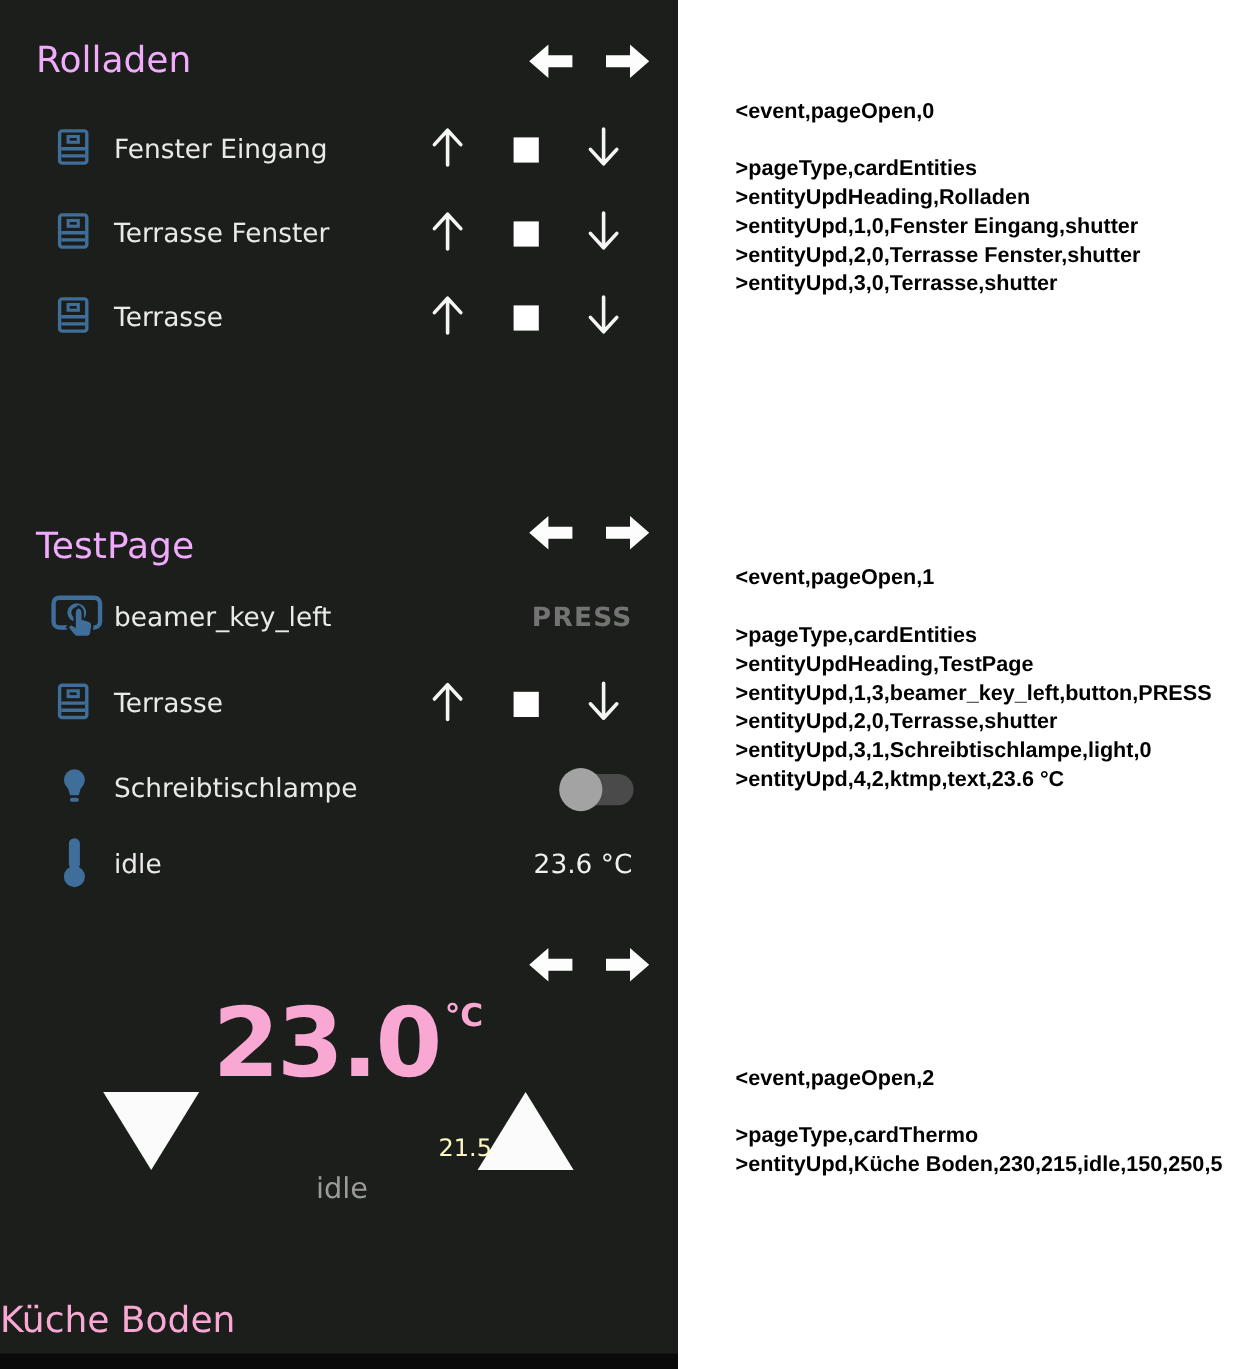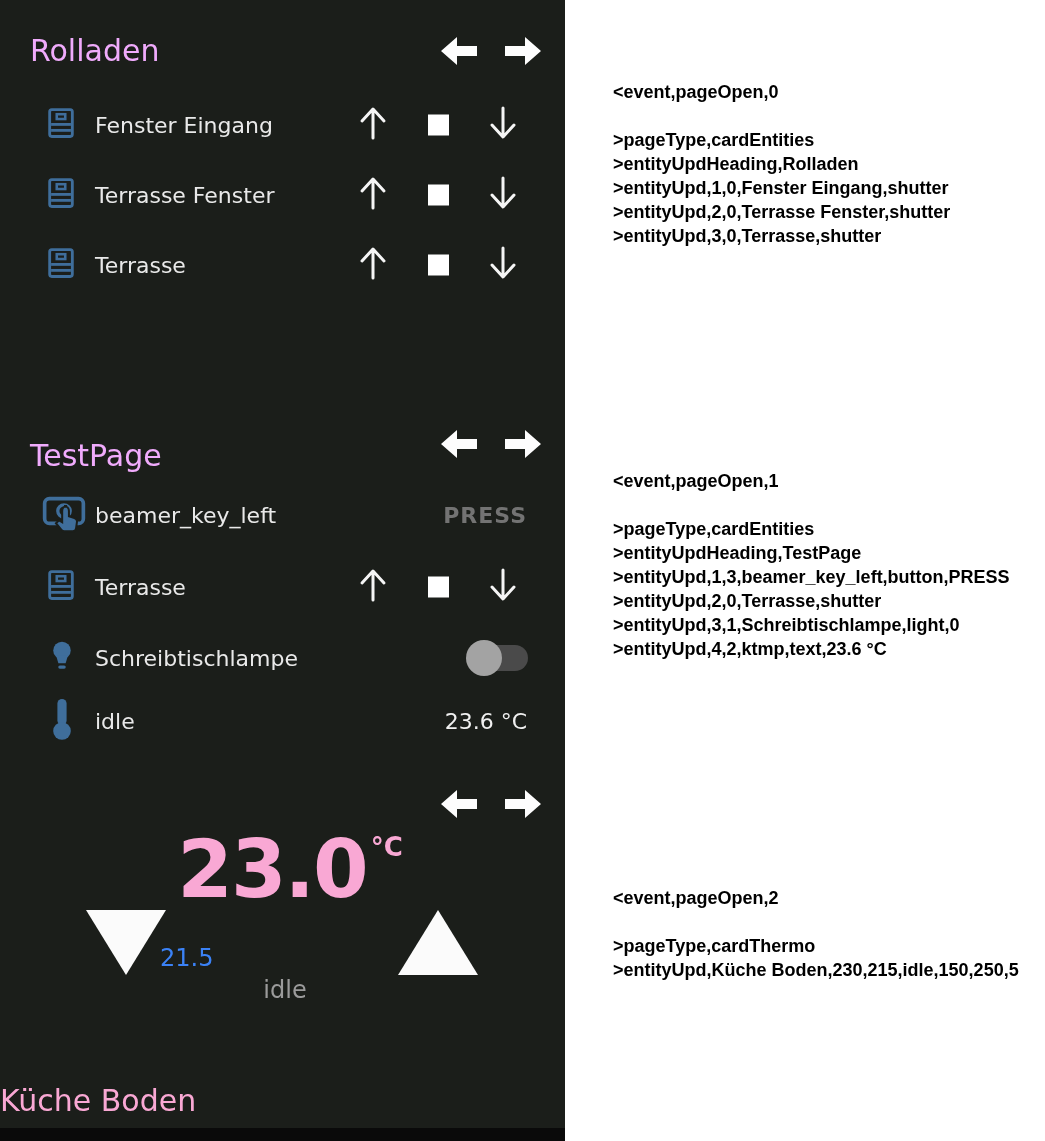--- a/index.html
+++ b/index.html
@@ -32,22 +32,22 @@
             width:59px; height:26px; background:#4a4a4a; border-radius:13px; cursor:pointer; }
   .toggle-knob { position:absolute; left:-3px; top:-5px; width:36px; height:36px;
                  background:#a3a3a3; border-radius:50%; }
 
   
   .thermo-temp-wrap { position:absolute; left:145px; top:830px; width:290px; text-align:center;
                       color:#f9a8d4; font-family:"DejaVu Sans", sans-serif; }
   .thermo-temp { font-size:80px; font-weight:700; line-height:80px; letter-spacing:-2px; }
   .thermo-unit { display:inline-block; vertical-align:top; font-size:26px; font-weight:700;
                  margin-top:2px; margin-left:4px; letter-spacing:0; }
-  .thermo-target { position:absolute; left:160px; top:944px; width:250px; text-align:left;
-                   font-size:24px; color:#3b82f6; font-family:"DejaVu Sans", sans-serif; }
+  .thermo-target { position:absolute; left:160px; top:944px; width:250px; text-align:right;
+                   font-size:20px; color:#fef9c3; font-family:"DejaVu Sans", sans-serif; }
   .thermo-state { position:absolute; left:160px; top:976px; width:250px; text-align:center;
                   font-size:24px; color:#9b9b9b; font-family:"DejaVu Sans", sans-serif; }
   .thermo-down { position:absolute; left:84px; top:908px; cursor:pointer; }
   .thermo-up   { position:absolute; left:396px; top:908px; cursor:pointer; }
   .thermo-title { position:absolute; left:0; top:1083px; width:565px; text-align:left;
                   font-size:30px; color:#f9a8d4; font-family:"DejaVu Sans", sans-serif; }
 
   
   .log-block { position:absolute; left:613px; color:#000000; font-weight:700;
                font-size:18px; font-family:"Liberation Sans", sans-serif; }

